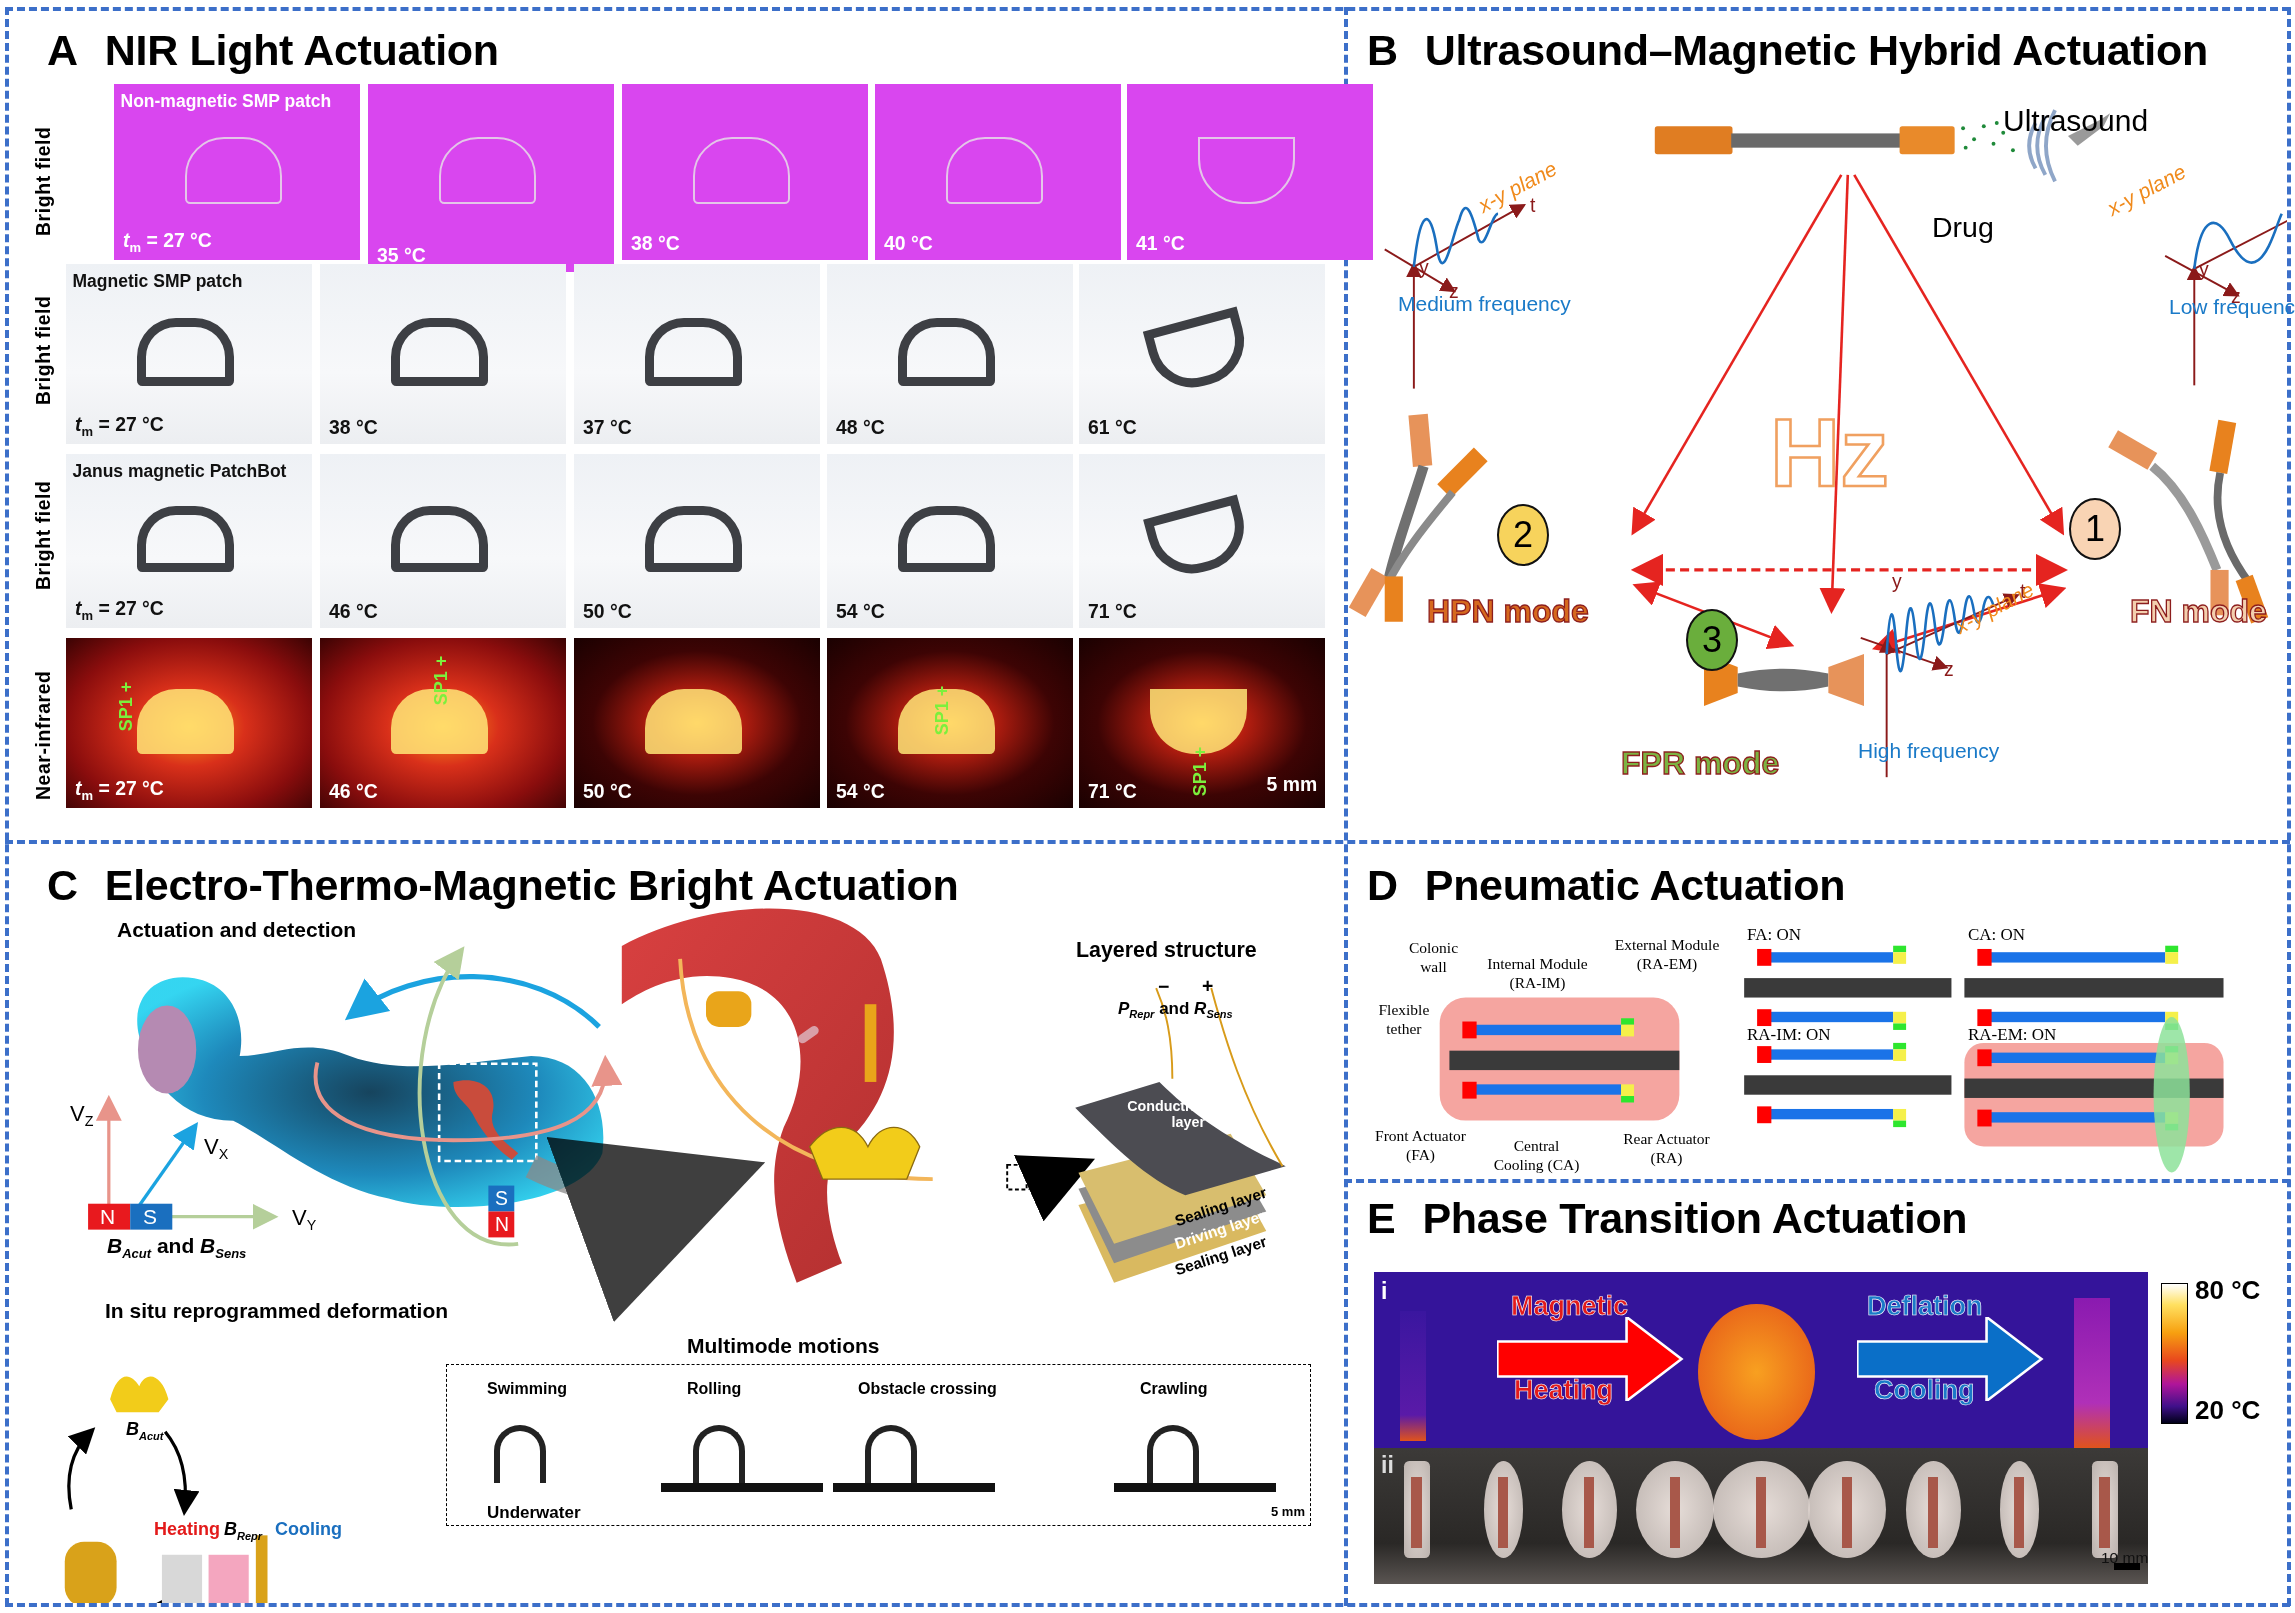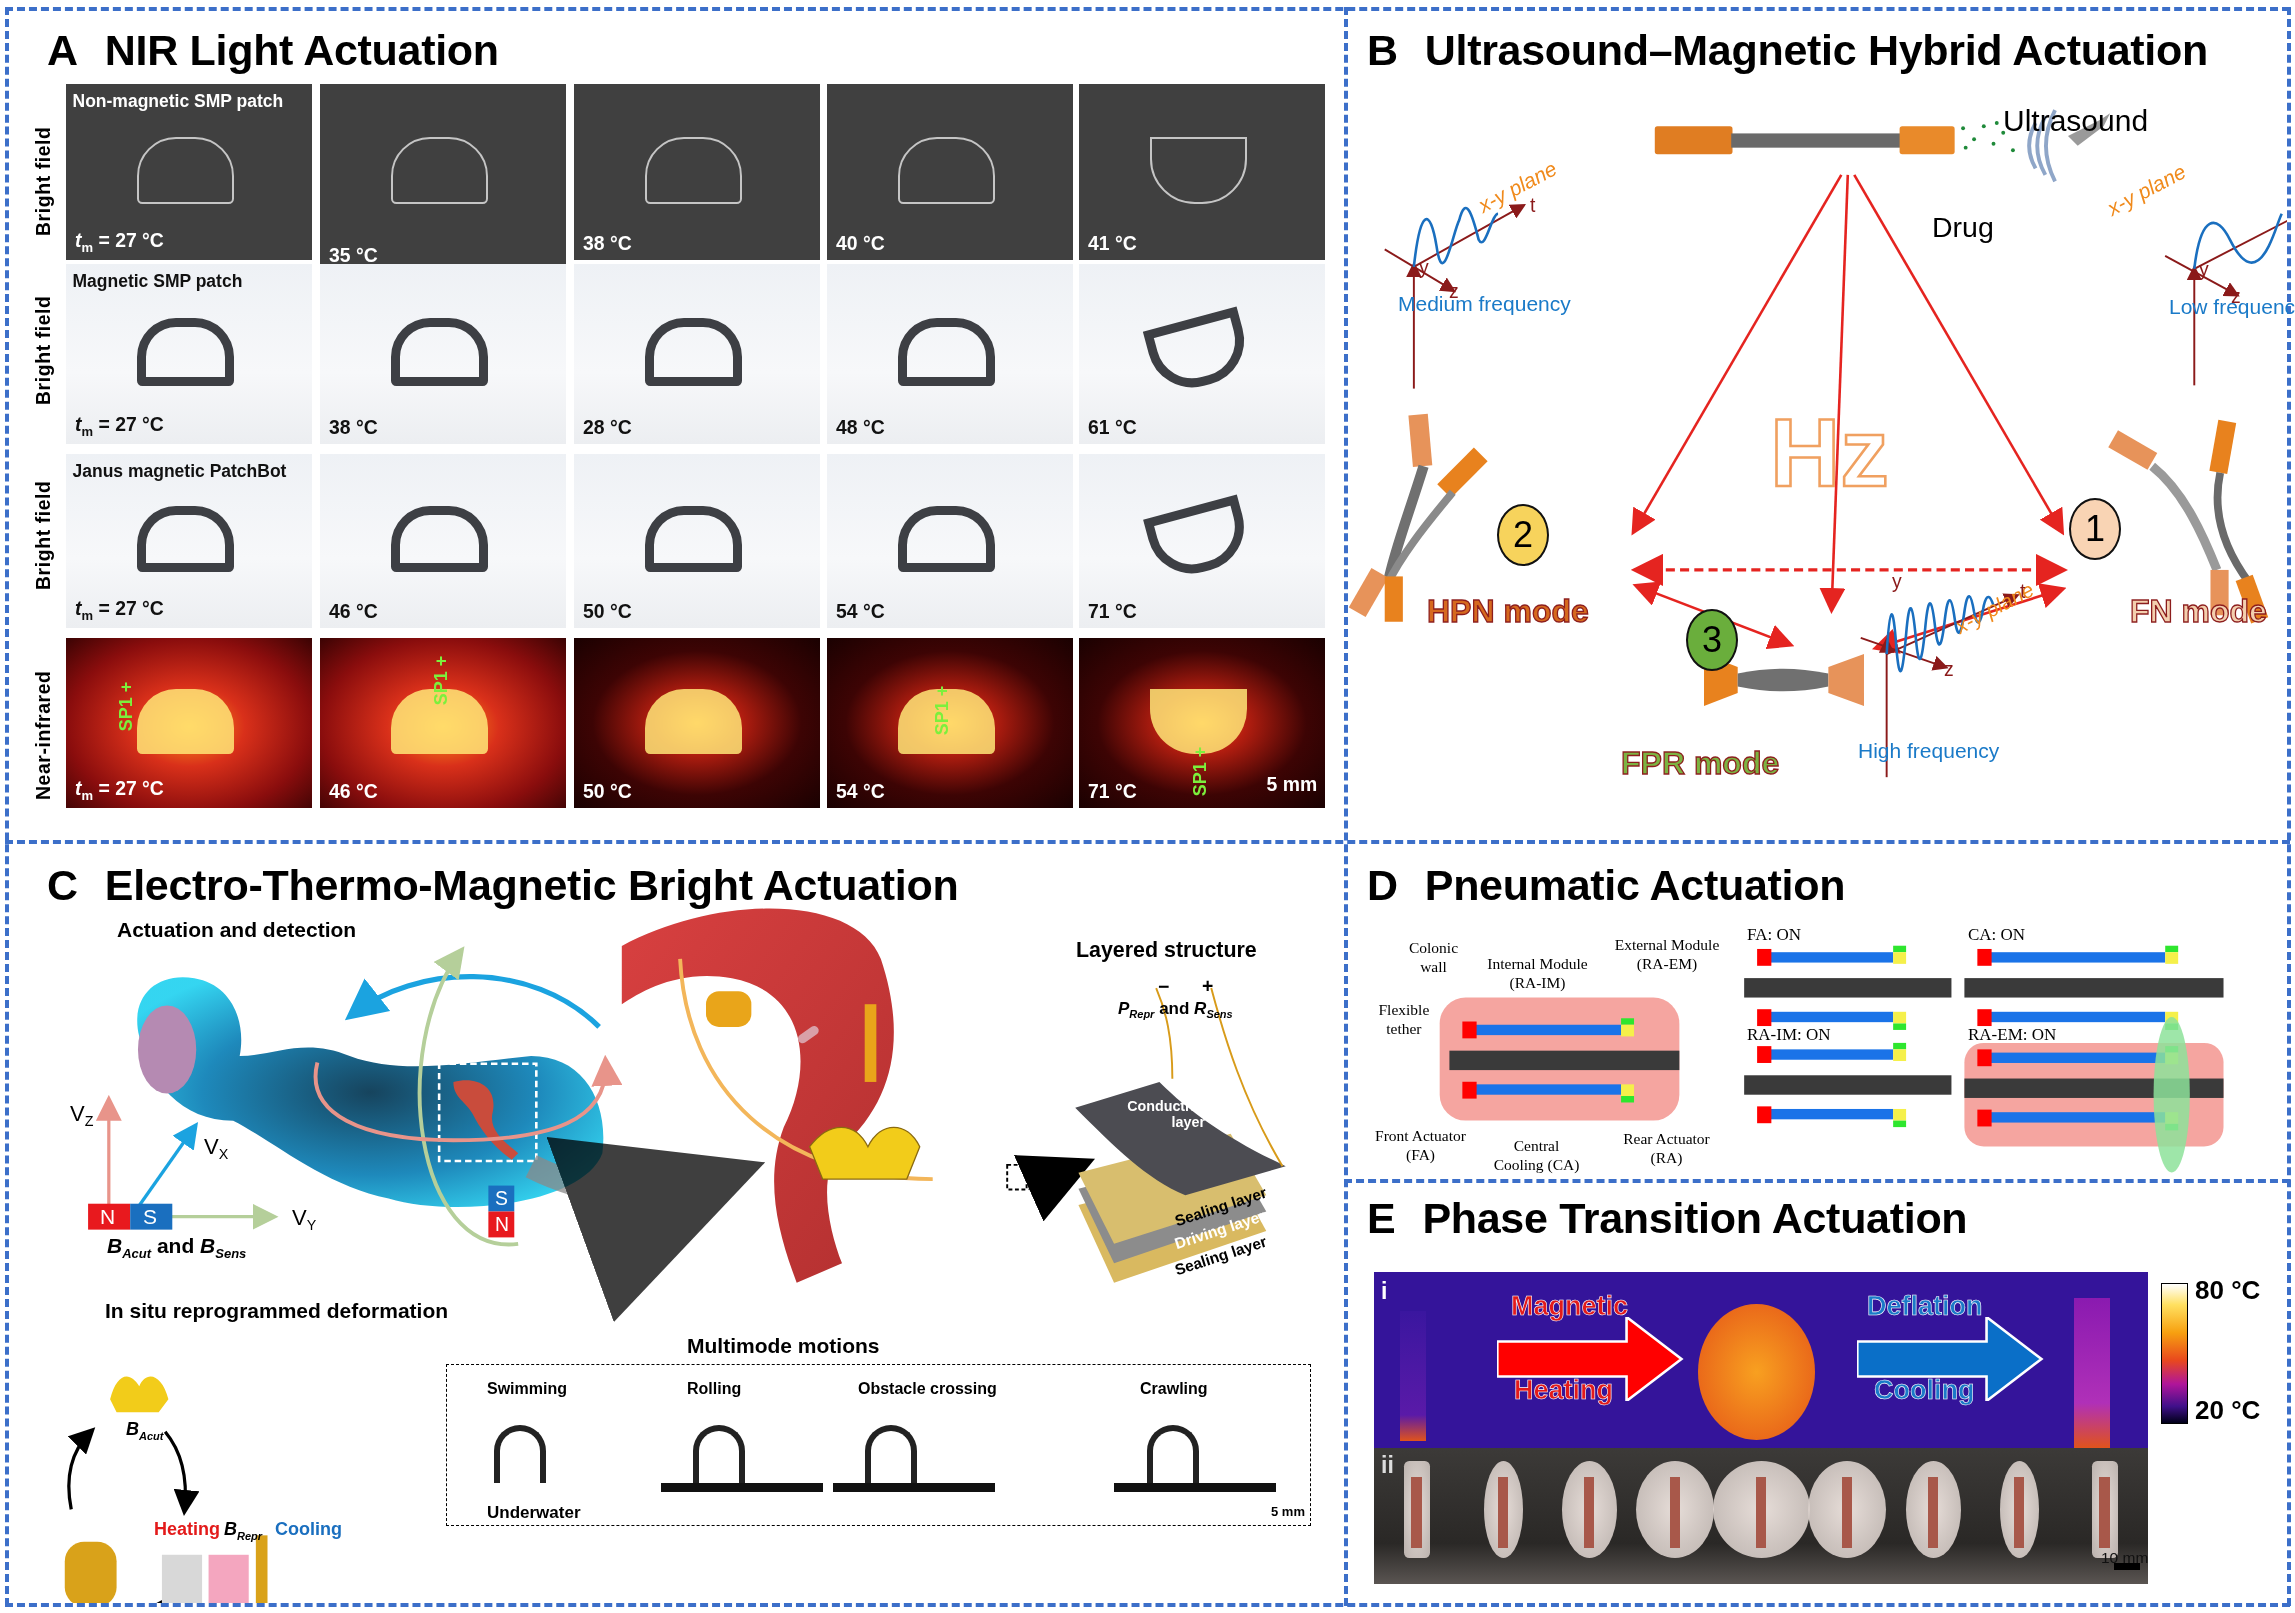--- a/index.html
+++ b/index.html
@@ -6,21 +6,21 @@
   html, body { width: 2295px; height: 1614px; background: #ffffff; overflow: hidden; }
   body { position: relative; font-family: "Liberation Sans", sans-serif; color: #000; }
   .dash-h { position: absolute; height: 0; border-top: 4.5px dashed #3c6fc9; }
   .dash-v { position: absolute; width: 0; border-left: 4.5px dashed #3c6fc9; }
   .panel { position: absolute; }
   .ptitle { position: absolute; font-weight: bold; font-size: 43px; letter-spacing: -0.3px; white-space: nowrap; }
   .ptitle .letter { display: inline-block; margin-right: 27px; }
   .abs { position: absolute; }
   
   .cell { position: absolute; overflow: hidden; }
-  .cell.dark { background: #404040; }
+  .cell.dark { background: #d946ef; margin-left: 48px; }
   .cell.light { background: linear-gradient(180deg, #eef1f5 0%, #f7f8fa 60%, #eceef1 100%); }
   .cell.nir { background: radial-gradient(ellipse at 50% 52%, #ff9a1a 0%, #d9301a 32%, #8a0d0d 70%, #3a0303 100%); }
   .cell.nir.darker { background: radial-gradient(ellipse at 50% 50%, #ff8a1a 0%, #b51e10 25%, #3d0404 60%, #1a0101 100%); }
   .celltxt { position: absolute; font-weight: bold; font-size: 19.4px; white-space: nowrap; }
   .celltxt.w { color: #ffffff; }
   .celltxt.k { color: #111111; }
   .celltxt sub { font-size: 13px; }
   .sub-title { position: absolute; font-weight: bold; font-size: 17.5px; white-space: nowrap; }
   .rowlabel { position: absolute; font-weight: bold; font-size: 19.4px; white-space: nowrap; transform: rotate(-90deg); transform-origin: left top; letter-spacing: 0.6px; }
   .sp1 { position: absolute; color: #7cf03c; font-weight: bold; font-size: 18px; transform: rotate(-90deg); white-space: nowrap; }
@@ -89,21 +89,21 @@
         <div class="celltxt k" style="left: 9px; bottom: 5.2px;"><i>t</i><sub>m</sub> = 27 °C</div>
       </div>
       <div class="cell light" style="left: 320px; top: 264px; width: 246px; height: 180px;">
         <div style="position: absolute; left: 71px; top: 54px; width: 97px; height: 68px; border: 9px solid rgb(61, 63, 68); background: transparent; border-radius: 39px 39px 5.2px 5.2px; transform: rotate(0deg);"></div>
         <div class="sub-title" style="left: 6.5px; top: 6.5px; color: rgb(17, 17, 17);"></div>
         <div class="celltxt k" style="left: 9px; bottom: 5.2px;">38 °C</div>
       </div>
       <div class="cell light" style="left: 574px; top: 264px; width: 246px; height: 180px;">
         <div style="position: absolute; left: 71px; top: 54px; width: 97px; height: 68px; border: 9px solid rgb(61, 63, 68); background: transparent; border-radius: 39px 39px 5.2px 5.2px; transform: rotate(0deg);"></div>
         <div class="sub-title" style="left: 6.5px; top: 6.5px; color: rgb(17, 17, 17);"></div>
-        <div class="celltxt k" style="left: 9px; bottom: 5.2px;">28 °C</div>
+        <div class="celltxt k" style="left: 9px; bottom: 5.2px;">37 °C</div>
       </div>
       <div class="cell light" style="left: 827px; top: 264px; width: 246px; height: 180px;">
         <div style="position: absolute; left: 71px; top: 54px; width: 97px; height: 68px; border: 9px solid rgb(61, 63, 68); background: transparent; border-radius: 39px 39px 5.2px 5.2px; transform: rotate(0deg);"></div>
         <div class="sub-title" style="left: 6.5px; top: 6.5px; color: rgb(17, 17, 17);"></div>
         <div class="celltxt k" style="left: 9px; bottom: 5.2px;">48 °C</div>
       </div>
       <div class="cell light" style="left: 1079px; top: 264px; width: 246px; height: 180px;">
         <div style="position: absolute; left: 71px; top: 54px; width: 97px; height: 68px; border: 9px solid rgb(61, 63, 68); background: transparent; border-radius: 0px 0px 45px 45px; transform: rotate(-15deg);"></div>
         <div class="sub-title" style="left: 6.5px; top: 6.5px; color: rgb(17, 17, 17);"></div>
         <div class="celltxt k" style="left: 9px; bottom: 5.2px;">61 °C</div>

